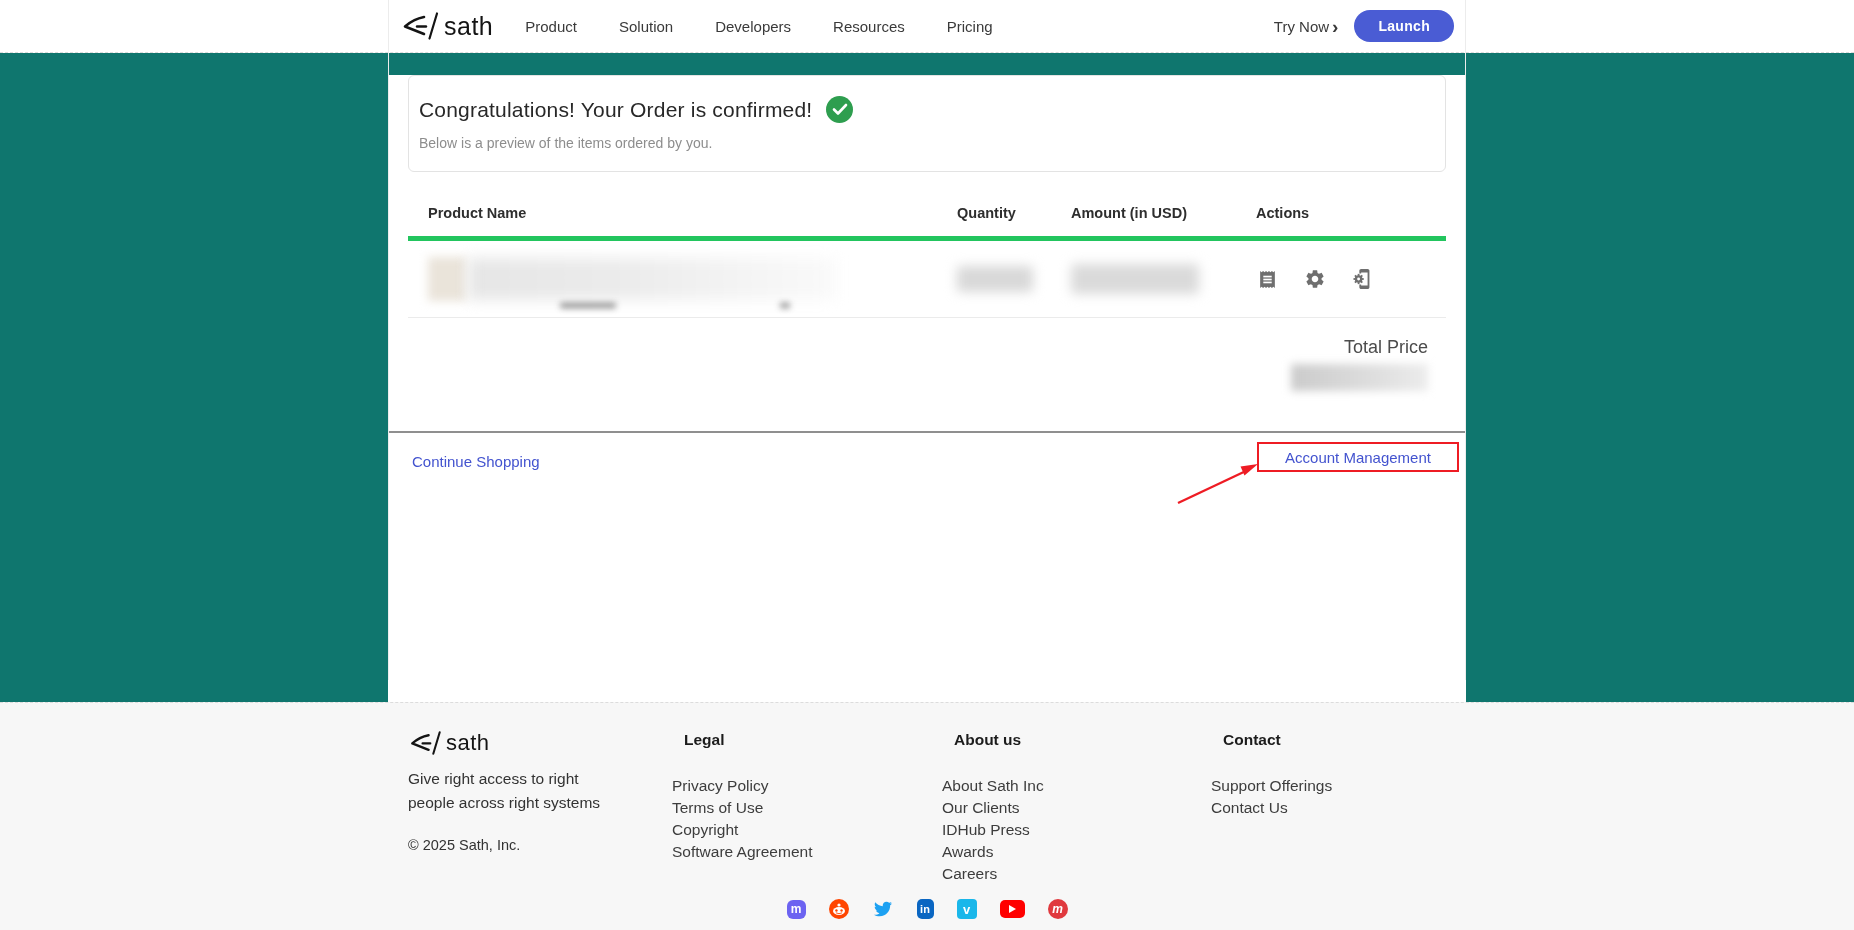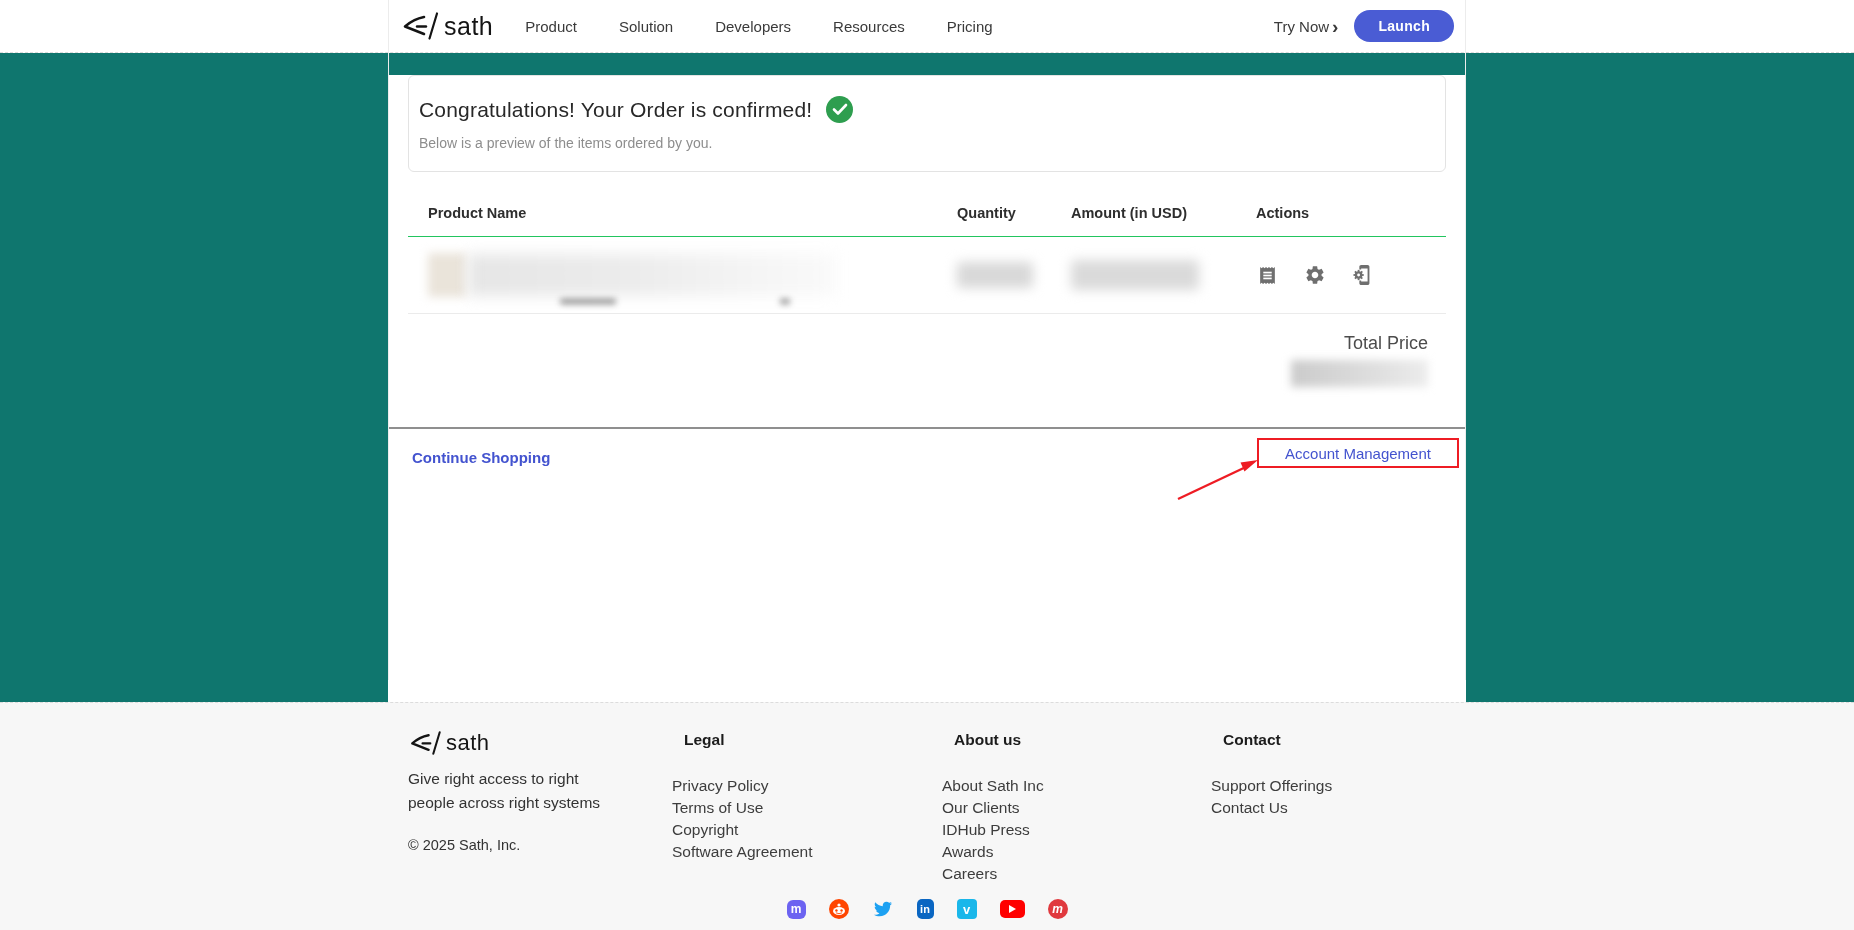--- a/index.html
+++ b/index.html
@@ -29,21 +29,21 @@
   .main-col { margin-left:388px; width:1078px; min-height:627px; background:#fff; position:relative; }
 
   .card { margin:22px 20px 0; height:97px; border:1px solid #e3e3e3; border-radius:6px; padding:20px 10px 0; }
   .card-title-row { display:flex; align-items:center; gap:14px; }
   .card h1 { margin:0; font-size:21px; font-weight:500; color:#282828; letter-spacing:.2px; }
   .check { width:27px; height:27px; border-radius:50%; background:#2e9e4f; display:flex; align-items:center; justify-content:center; flex:none; }
   .card-sub { margin:12px 0 0; font-size:14px; color:#8d8d8d; }
 
   .table { margin:0 20px; }
   .t-head, .t-row { display:grid; grid-template-columns:549px 114px 185px 1fr; align-items:center; }
-  .t-head { padding:33px 0 15px; border-bottom:1px solid #22c55e; }
+  .t-head { padding:33px 0 15px; border-bottom:5px solid #22c55e; }
   .th { font-size:14.5px; font-weight:600; color:#2e2e2e; }
   .th.first { padding-left:20px; }
   .t-row { height:77px; border-bottom:1px solid #ebebeb; }
 
   .product-cell { display:flex; align-items:center; padding-left:20px; position:relative; height:100%; }
   .thumb-blur { width:38px; height:44px; background:#eae4da; filter:blur(5px); flex:none; }
   .name-blur { width:368px; height:42px; margin-left:2px;
     background:linear-gradient(90deg,#e6e6e6,#ececec 45%,#f4f4f4 75%,#fafafa); filter:blur(7px); }
   .smudge { position:absolute; bottom:9px; height:5px; background:#4a4a4a; filter:blur(3px); opacity:.65; border-radius:2px; }
   .smudge.one { left:152px; width:56px; }
@@ -54,21 +54,21 @@
   .act-ico { width:22px; height:22px; display:flex; align-items:center; justify-content:center; cursor:pointer; }
 
   .total { padding:19px 38px 0 0; text-align:right; }
   .total-label { font-size:18px; color:#4c4c4c;padding-left:29px; }
   .total-blur { margin:6px 0 0 auto; width:137px; height:27px;
     background:linear-gradient(90deg,#cbcbcb,#dedede 60%,#ececec); filter:blur(4px); }
 
   .sep { height:2px; background:#8f8f8f; margin-top:40px; }
 
   .links-row { position:relative; height:130px; }
-  .continue { position:absolute; left:24px; top:20px; font-size:15px; font-weight:700; color:#4353cf; text-decoration:none; cursor:pointer; }
+  .continue { position:absolute; left:24px; top:20px; font-size:15px; font-weight:400; color:#4353cf; text-decoration:none; cursor:pointer; }
   .annot-box { position:absolute; right:7px; top:9px; width:202px; height:30px;
     border:2px solid #ee1c24; display:flex; align-items:center; justify-content:center; }
   .account { font-size:15px; font-weight:500; color:#4353cf; text-decoration:none; cursor:pointer; }
   .annot-arrow { position:absolute; left:788px; top:24px; pointer-events:none; }
 
   
   footer { height:250px; background:#f7f7f7; border-top:1px dashed #dcdcdc; position:relative; }
   .footer-inner { margin-left:388px; width:1078px; padding:26px 0 0 20px;
     display:grid; grid-template-columns:264px 270px 269px 255px; }
   .tagline { margin-top:10px; width:212px; font-size:15.5px; color:#333; line-height:1.55; }

